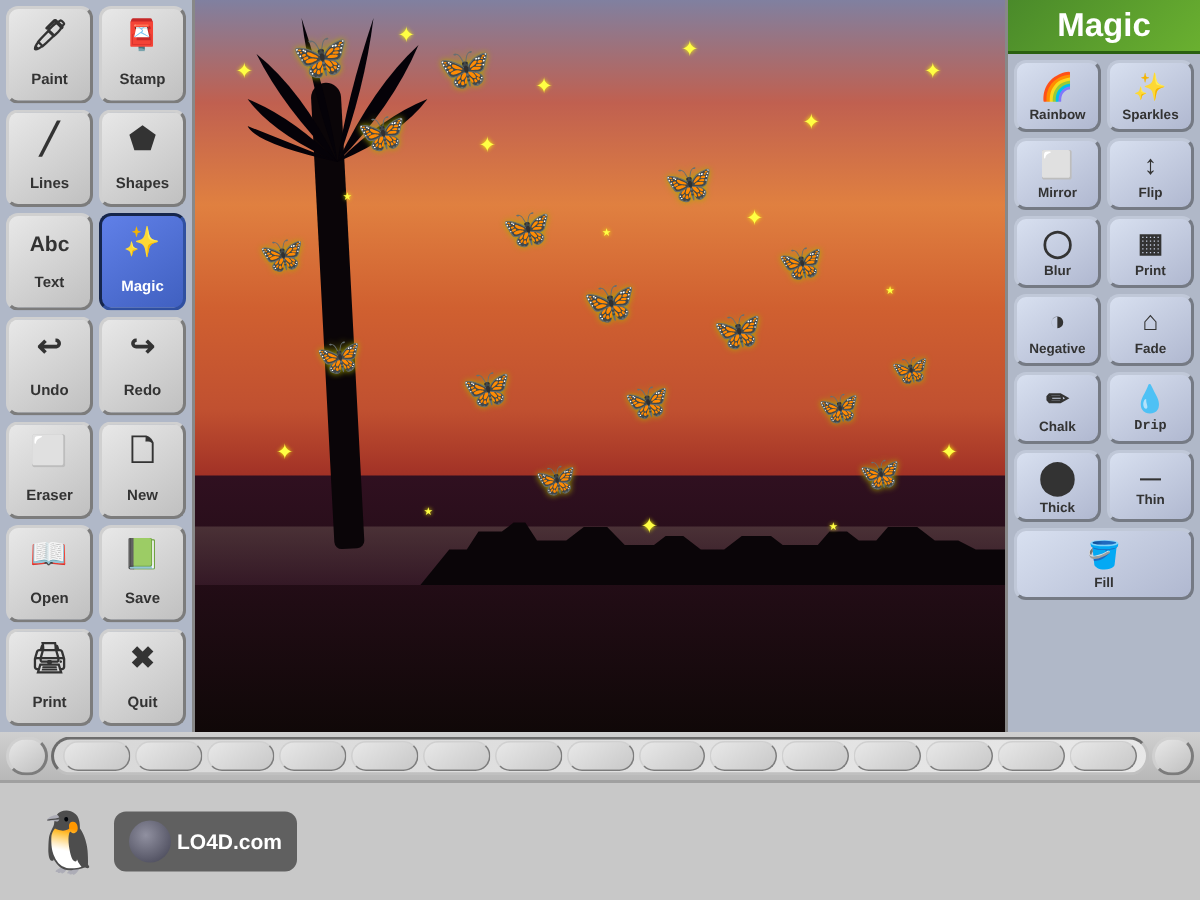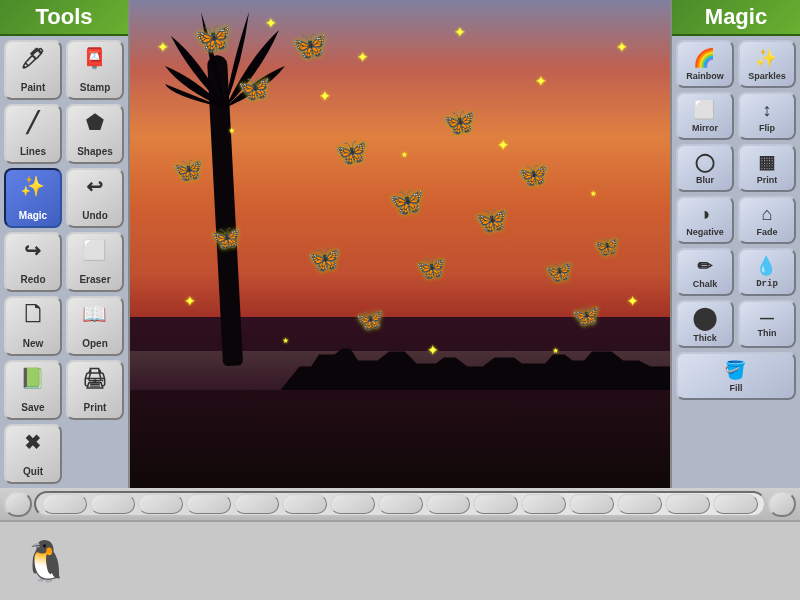--- a/index.html
+++ b/index.html
@@ -301,41 +301,44 @@
       opacity: 0.6;
     }
   </style>
 </head>
 <body>
 
 <div class="app-container">
   <div class="top-area">
 
     <div class="left-toolbar">
-      <div class="toolbar-header">Tools</div>
       <div class="toolbar-grid">
 
         <div class="tool-btn">
           <div class="tool-icon">🖊</div>
           <div class="tool-label">Paint</div>
         </div>
         <div class="tool-btn">
           <div class="tool-icon">📮</div>
           <div class="tool-label">Stamp</div>
         </div>
 
         <div class="tool-btn">
           <div class="tool-icon">╱</div>
           <div class="tool-label">Lines</div>
         </div>
         <div class="tool-btn">
           <div class="tool-icon">⬟</div>
           <div class="tool-label">Shapes</div>
         </div>
 
+        <div class="tool-btn">
+          <div class="tool-icon" style="font-size:14px;font-weight:bold;">Abc</div>
+          <div class="tool-label">Text</div>
+        </div>
         <div class="tool-btn active">
           <div class="tool-icon">✨</div>
           <div class="tool-label">Magic</div>
         </div>
 
         <div class="tool-btn">
           <div class="tool-icon">↩</div>
           <div class="tool-label">Undo</div>
         </div>
         <div class="tool-btn">
@@ -517,15 +520,19 @@
         <div style="flex:1;height:20px;background:linear-gradient(145deg,#e8e8e8,#c8c8c8);border:1px outset #d0d0d0;border-radius:10px;"></div>
         <div style="flex:1;height:20px;background:linear-gradient(145deg,#e8e8e8,#c8c8c8);border:1px outset #d0d0d0;border-radius:10px;"></div>
         <div style="flex:1;height:20px;background:linear-gradient(145deg,#e8e8e8,#c8c8c8);border:1px outset #d0d0d0;border-radius:10px;"></div>
       </div>
     </div>
     <div class="scroll-btn"></div>
   </div>
 
   <div class="status-bar">
     <div class="mascot">🐧</div>
+    <div class="lo4d-badge">
+      <div class="lo4d-icon"></div>
+      <span>LO4D.com</span>
+    </div>
   </div>
 
 </div>
 
 </body></html>

